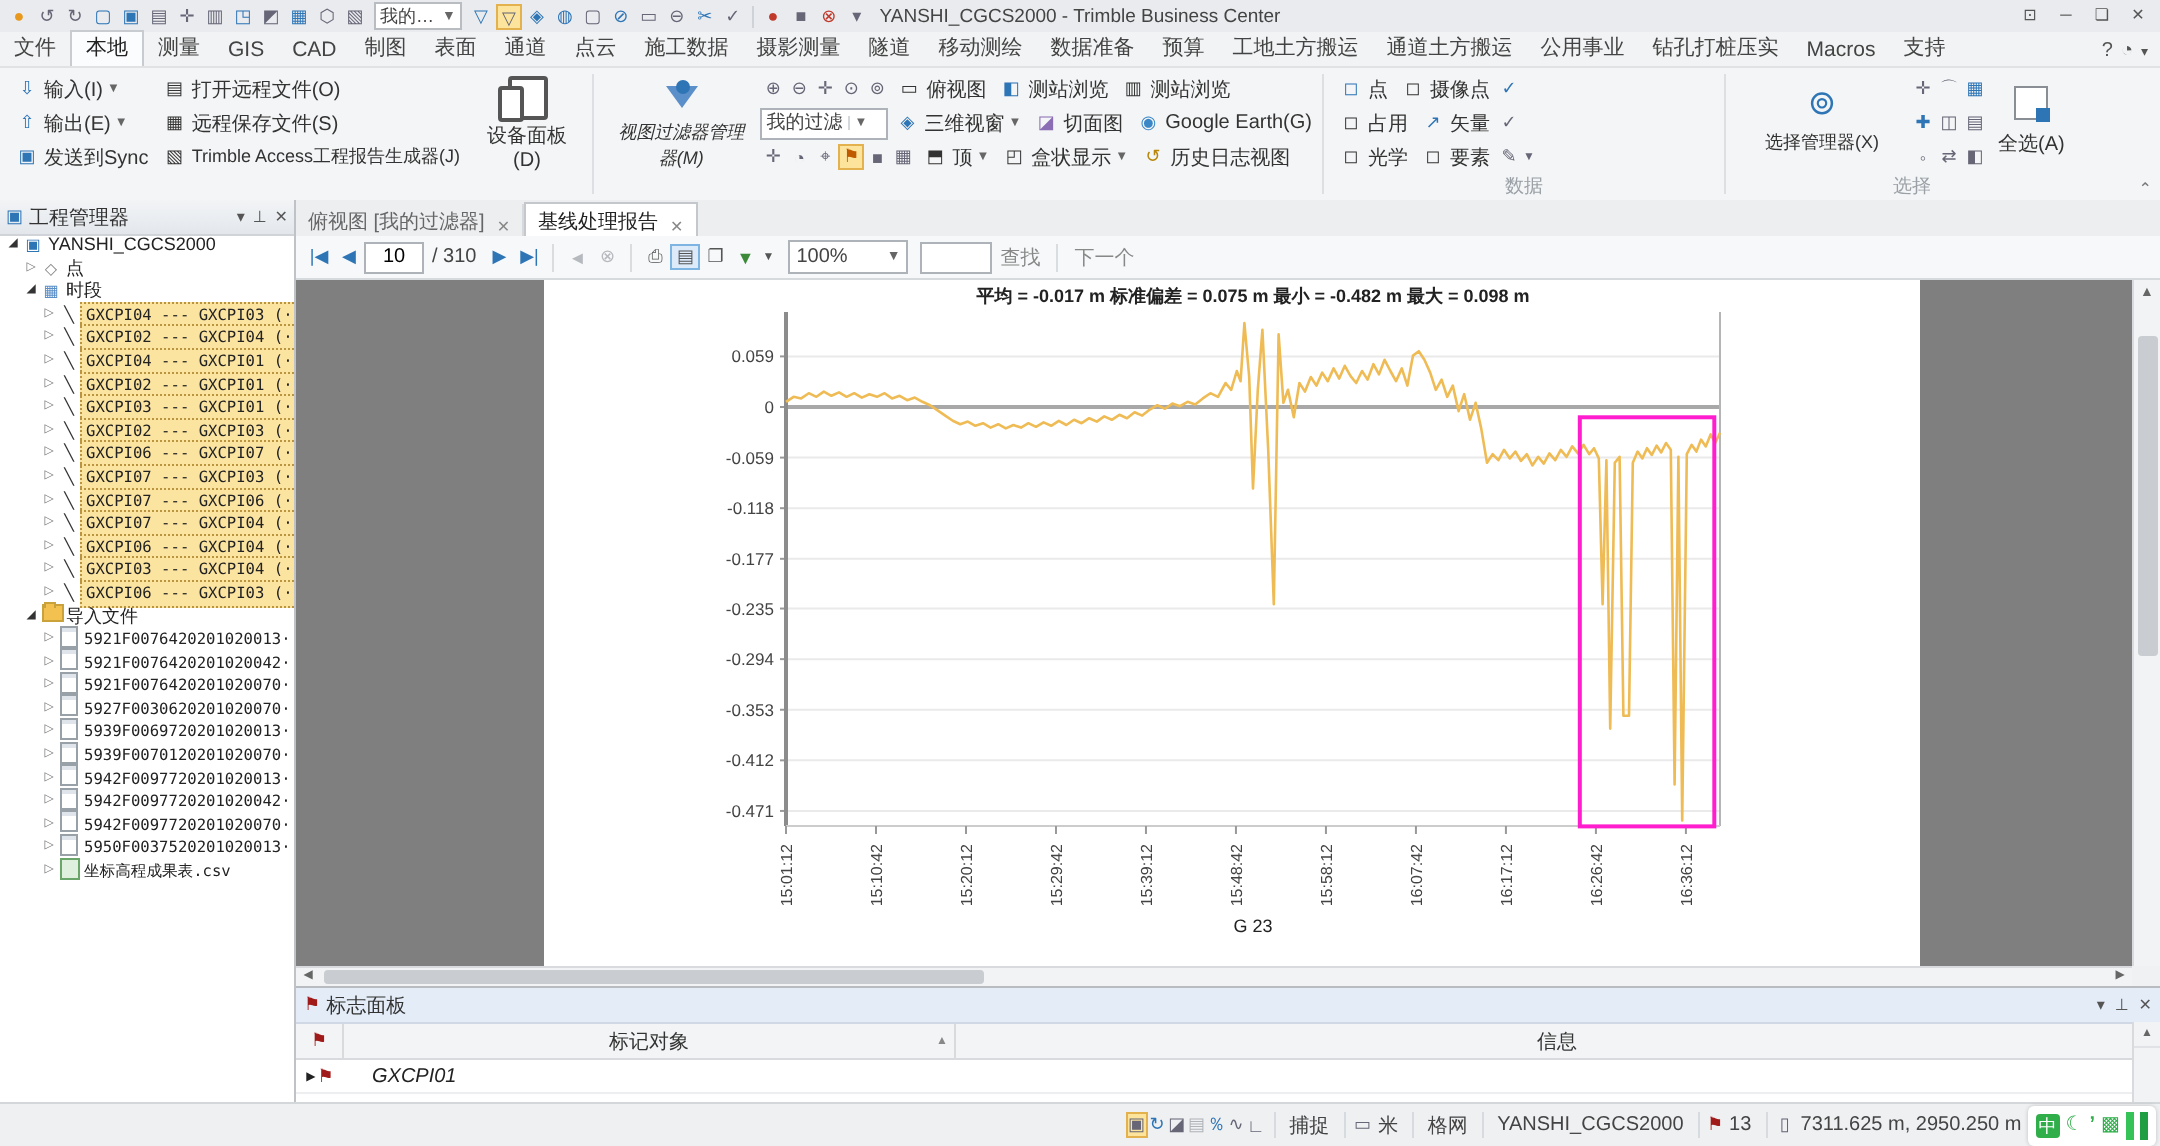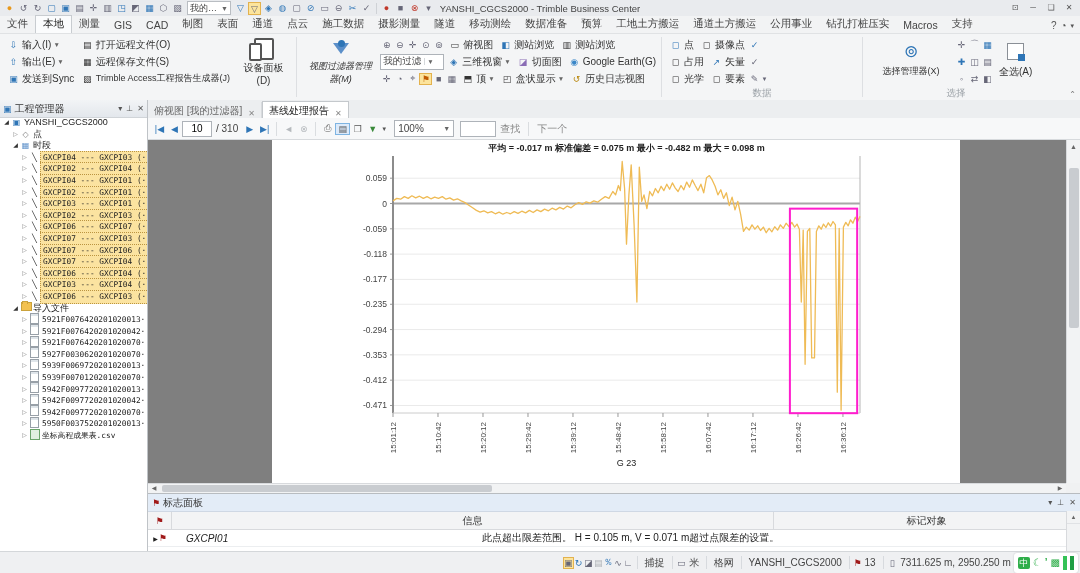--- a/index.html
+++ b/index.html
@@ -692,35 +692,34 @@
       <span class="ctl">
         <span>▾</span>
         <span>⊥</span>
         <span>✕</span>
       </span>
     </div>
     <div id="fp-cols">
       <span class="fp-c c0">
           <span class="sflag">⚑</span>
         </span>
-      <span class="fp-c c2">
-          <span>信息</span>
-        </span>
       <span class="fp-c c1">
         <span>标记对象</span>
         <span class="sort">▲</span>
       </span>
+      <span class="fp-c c2">
+          <span>信息</span>
+        </span>
     </div>
     <div id="fp-row">
       <span class="rc0">
         <span class="tri">▶</span>
         <span class="flag sflag">⚑</span>
       </span>
       <span class="rc1">GXCPI01</span>
-      <span class="rc2">此点超出限差范围。  H = 0.105 m, V = 0.071 m超过点限差的设置。</span>
     </div>
     <div id="fp-scroll">
       <div class="arr">▲</div>
     </div>
   </div>
 
   <div id="status-bar">
     <span class="sp"></span>
     <span class="sic hl">▣</span>
     <span class="sic blue">↻</span>

